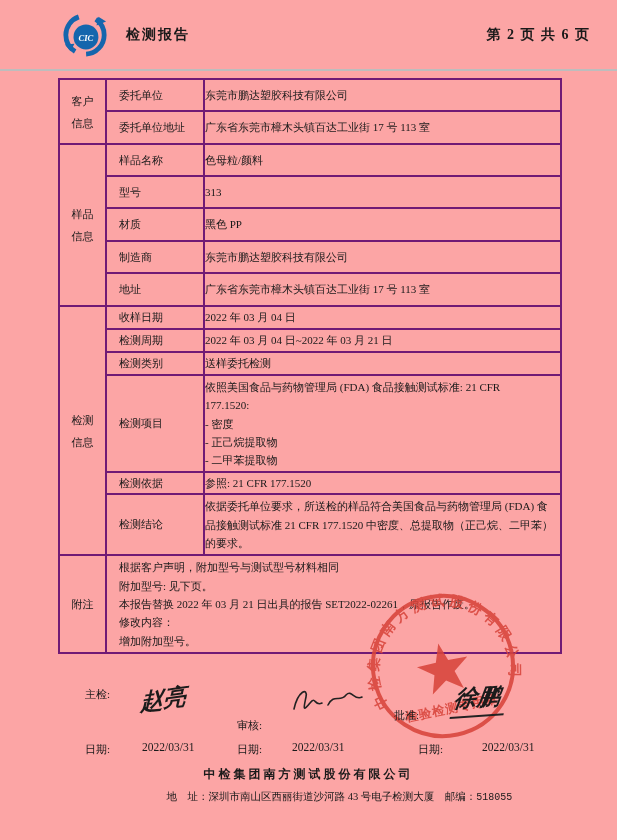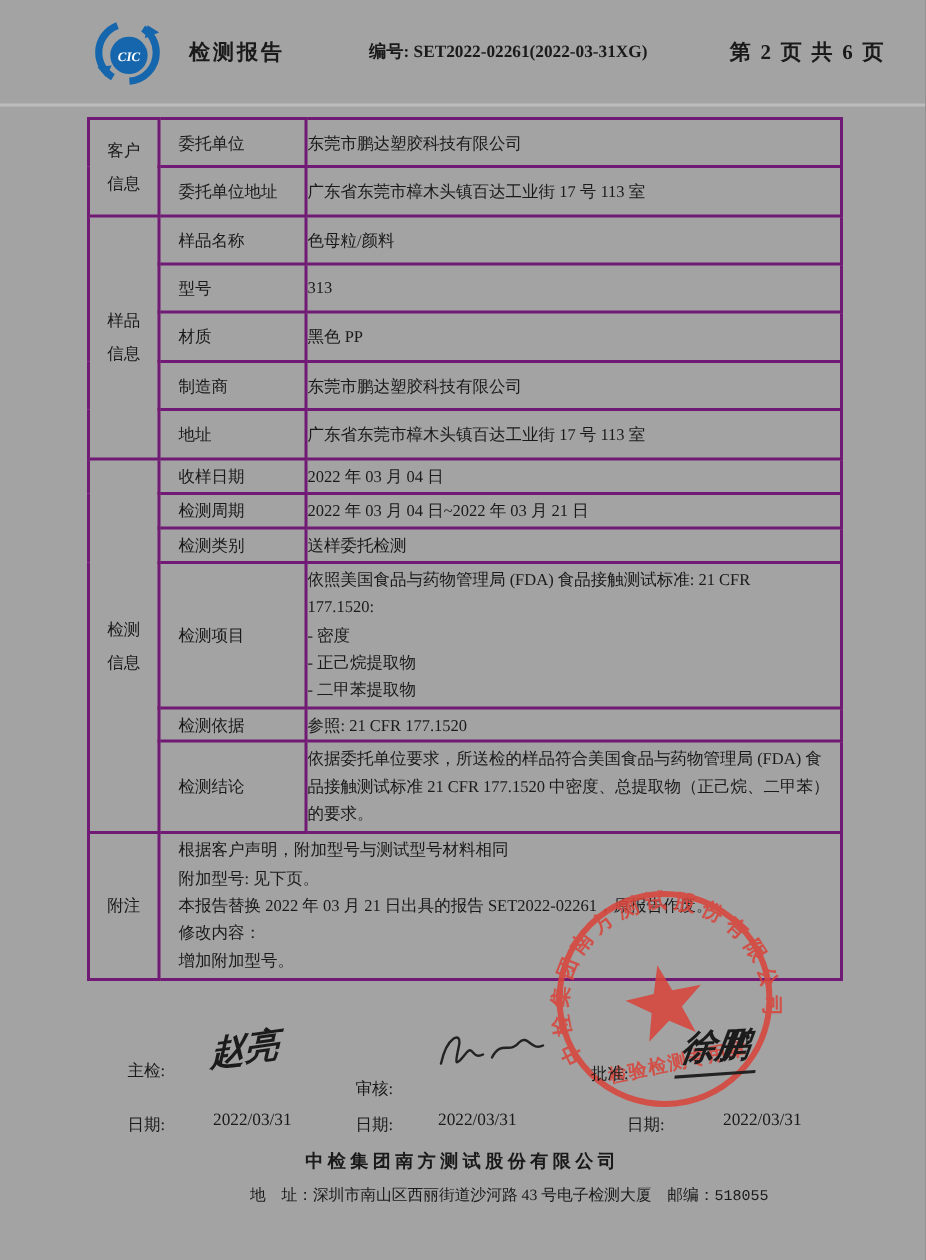--- a/index.html
+++ b/index.html
@@ -1,19 +1,19 @@
 <!DOCTYPE html>
 <html><head>
 <meta charset="utf-8">
 <style>
   * { margin:0; padding:0; box-sizing:border-box; }
   html,body { background:#888; }
   .page {
     position:relative; width:617px; height:840px; margin:0 auto;
-    background:#a3a3a3; overflow:hidden;
+    background:#fca5a5; overflow:hidden;
     font-family:"Liberation Serif","DejaVu Serif",serif;
     color:#1a1a1a; font-size:11px;
   }
   
   .header { position:absolute; top:0; left:0; width:617px; height:69px;
     display:flex; align-items:center; padding-left:62px; }
   .header-rule { position:absolute; top:69px; left:0; width:617px; height:0;
     border-top:2px solid #bdbdbd; }
   .logo { width:46px; height:46px; flex:0 0 auto; }
   .report-title { margin-left:18px; font-size:14px; font-weight:bold; letter-spacing:2px; }
@@ -62,21 +62,20 @@
 
   <div class="header">
     <svg class="logo" viewBox="0 0 48 48">
       <circle cx="24" cy="24" r="20" fill="none" stroke="#1566ad" stroke-width="5" stroke-dasharray="50 12 45 18.6" stroke-dashoffset="20"></circle>
       <polygon points="38,5 46,10 36,14" fill="#1566ad"></polygon>
       <polygon points="9,41 3,34 13,33" fill="#1566ad"></polygon>
       <circle cx="25" cy="26" r="13" fill="#1566ad"></circle>
       <text x="25" y="30" font-size="9" font-style="italic" font-weight="bold" text-anchor="middle" fill="#ffffff" font-family="Liberation Serif, serif">CIC</text>
     </svg>
     <span class="report-title">检测报告</span>
-    <span class="report-number"><span>编号:</span> <span>SET2022-02261(2022-03-31XG)</span></span>
     <span class="page-info">第 2 页 共 6 页</span>
   </div>
   <div class="header-rule"></div>
 
   <table class="main">
     <colgroup>
         <col style="width:47px">
         <col style="width:98px">
         <col style="width:357px">
       </colgroup>
@@ -159,21 +158,21 @@
   <svg class="seal" viewBox="0 0 160 160">
     <circle cx="80" cy="80" r="70" fill="none" stroke="#d8453c" stroke-width="4"></circle>
     <path id="sealArc" d="M 18,108 A 66,66 0 1 1 142,108" fill="none"></path>
     <text font-size="14" fill="#d8453c" font-weight="bold" font-family="Liberation Serif, serif">
       <textPath href="#sealArc" startOffset="0" textLength="250">中检集团南方测试股份有限公司</textPath>
     </text>
     <polygon fill="#d8453c" points="80,57 86.3,75.3 105.7,75.7 90.3,87.3 95.9,105.8 80,94.8 64.1,105.8 69.7,87.3 54.3,75.7 73.7,75.3"></polygon>
     <text x="80" y="127" font-size="12.5" fill="#d8453c" font-weight="bold" text-anchor="middle" letter-spacing="1" font-family="Liberation Serif, serif">检验检测专用章</text>
   </svg>
 
-  <span class="abs sig-label" style="left:85px; top:706px;">主检:</span>
+  <span class="abs sig-label" style="left:85px; top:687px;">主检:</span>
   <span class="abs sig-name sig1" style="left:140px; top:684px;">赵亮</span>
   <span class="abs sig-label" style="left:237px; top:718px;">审核:</span>
   <svg class="abs" style="left:288px; top:683px;" width="80" height="38" viewBox="0 0 80 38">
     <path d="M6,26 C10,8 20,4 18,14 C16,24 14,30 22,20 C28,12 26,24 34,20 M40,22 C46,10 52,20 58,12 C64,6 66,18 74,14" fill="none" stroke="#222" stroke-width="1.6" stroke-linecap="round"></path>
   </svg>
   <span class="abs sig-label" style="left:394px; top:708px;">批准:</span>
   <span class="abs sig-name sig3" style="left:452px; top:682px;">徐鹏</span>
 
   <span class="abs sig-label" style="left:85px; top:742px;">日期:</span>
   <span class="abs date-val" style="left:142px; top:741px;">2022/03/31</span>

